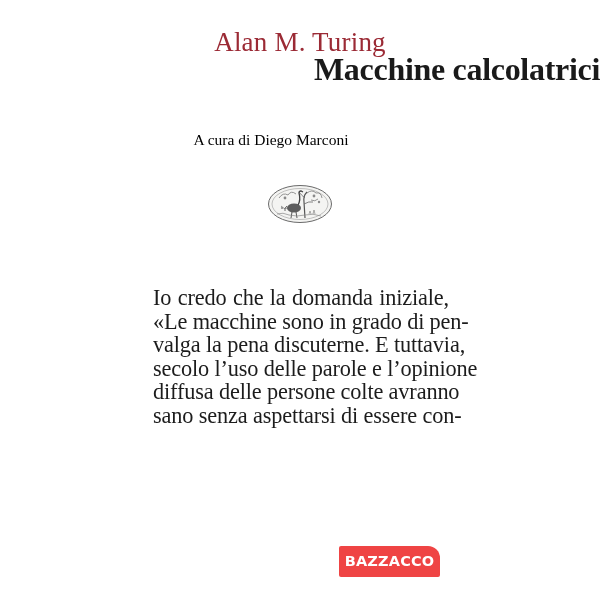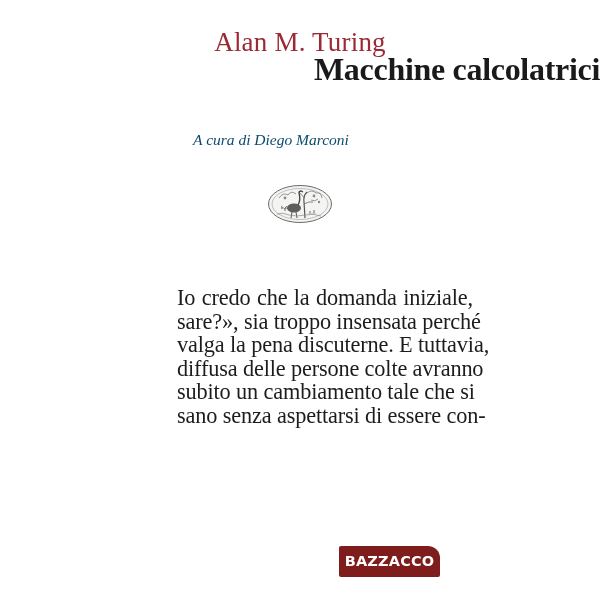--- a/index.html
+++ b/index.html
@@ -43,57 +43,55 @@
       font-weight: bold;
     }
     .title .line { display: block; }
     .editor {
       position: absolute;
       left: 0; width: 542px;
       top: 131px;
       text-align: center;
       font-size: 15.5px;
       line-height: 18px;
-      color: #0c4a6e;
-      font-style: italic;
+      color: #000000;
     }
     .emblem {
       position: absolute;
       left: 267px;
       top: 184px;
       width: 66px;
       height: 40px;
     }
     .quote {
       position: absolute;
       left: 153px;
       top: 286px;
       width: 296px;
       font-size: 22.3px;
       line-height: 23.6px;
       color: #1c1c1c;
       letter-spacing: -0.15px;
-      margin-left: 24px;
     }
     .quote .qline {
       display: block;
       white-space: nowrap;
       text-align: justify;
       text-align-last: justify;
     }
     .quote .qline.last {
       text-align-last: left;
     }
     .badge {
       position: absolute;
       left: 339px;
       top: 546px;
       width: 101px;
       height: 31px;
-      background: #7f1d1d;
+      background: #ef4444;
       border-radius: 2px 12px 2px 2px;
       color: #ffffff;
       font-family: "DejaVu Sans", "Liberation Sans", sans-serif;
       font-weight: bold;
       font-size: 14.5px;
       line-height: 31px;
       text-align: center;
       letter-spacing: 0.2px;
     }
   </style>
@@ -129,22 +127,22 @@
       <path d="M25 28 l-1 6 M29 28 l1 6" stroke="#444" stroke-width="0.9"></path>
       <path d="M20 22 q-3 2 -2 5" fill="none" stroke="#555" stroke-width="0.9"></path>
 
       <path d="M10 30 q6 -2 12 1 q8 2 16 0 q8 -2 16 1" fill="none" stroke="#888" stroke-width="0.7"></path>
       <path d="M42 30 l1 -3 l1 3 M46 30 l1 -4 l1 4" fill="none" stroke="#777" stroke-width="0.6"></path>
     </svg>
   </div>
 
   <div class="quote">
     <span class="qline">Io credo che la domanda iniziale,</span>
-    <span class="qline">sare?», sia troppo insensata perché</span>
+    <span class="qline">«Le macchine sono in grado di pen-</span>
     <span class="qline">valga la pena discuterne. E tuttavia,</span>
+    <span class="qline">secolo l’uso delle parole e l’opinione</span>
     <span class="qline">diffusa delle persone colte avranno</span>
-    <span class="qline">subito un cambiamento tale che si</span>
     <span class="qline">sano senza aspettarsi di essere con-</span>
   </div>
 
   <div class="badge">BAZZACCO</div>
 
 </div>
 
 </body></html>

